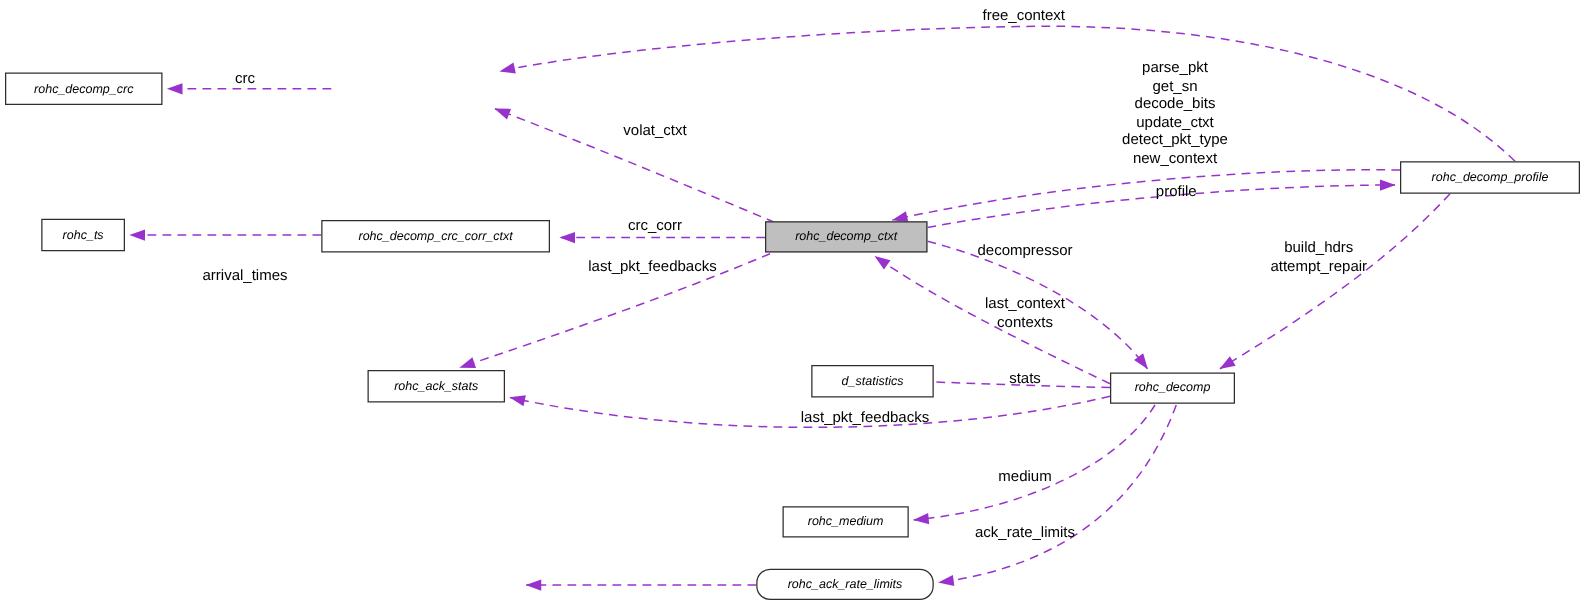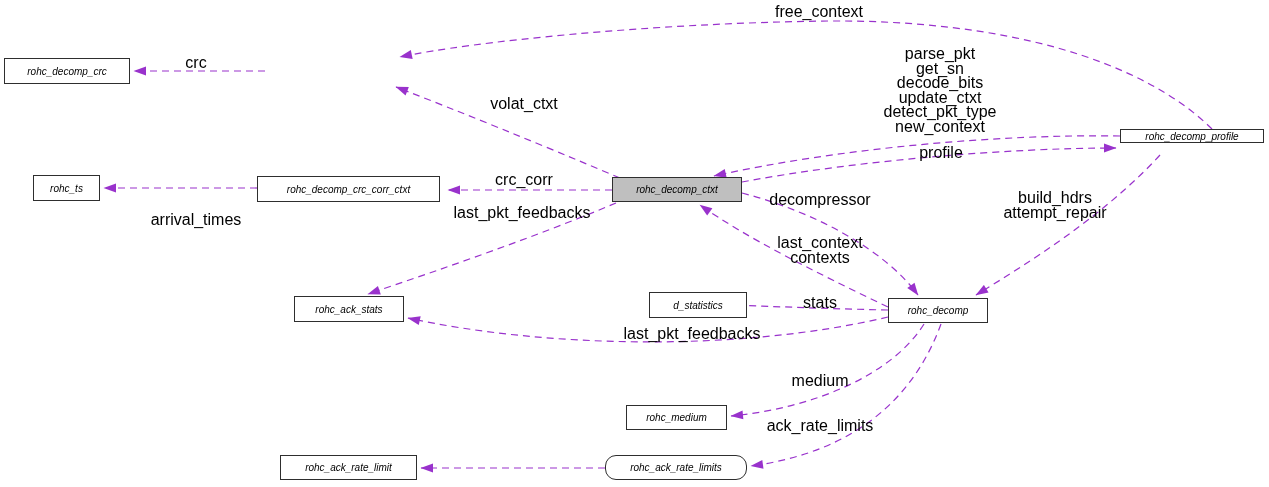--- a/index.html
+++ b/index.html
@@ -19,21 +19,21 @@
   #edges{position:absolute;left:0;top:0;width:1269px;height:487px;}
   .edge{fill:none;stroke:var(--edge-color);stroke-width:1.2;stroke-dasharray:7 5;}
   .ah{fill:var(--edge-color);stroke:none;}
   .node{
     position:absolute;box-sizing:border-box;border:1px solid var(--node-border);
     background:var(--node-fill);display:flex;align-items:center;justify-content:center;
     font-size:10px;white-space:nowrap;cursor:pointer;font-style:italic;
   }
   .node.highlight{background:var(--highlight-node-fill);border-width:1.5px;cursor:default;}
   .elabel{
-    position:absolute;transform:translate(-50%,-50%);font-size:16px;line-height:14.5px;
+    position:absolute;transform:translate(-50%,-50%);font-size:12px;line-height:14.5px;
     text-align:center;white-space:nowrap;pointer-events:none;
   }
   .elabel span{display:block;}
 </style>
 </head>
 <body>
 
 <div id="diagram">
 
   <svg id="edges" viewBox="0 0 1269 487" xmlns="http://www.w3.org/2000/svg">
@@ -57,26 +57,25 @@
     <path class="edge" d="M 888,317 C 740,352 545,348 408,318" marker-end="url(#arrow)"></path>
     <path class="edge" d="M 924,324 C 893,374 815,408 731,416" marker-end="url(#arrow)"></path>
     <path class="edge" d="M 941,324 C 914,398 855,452 751,466" marker-end="url(#arrow)"></path>
     <path class="edge" d="M 605,468 L 421,468" marker-end="url(#arrow)"></path>
   </svg>
 
   <div class="node" style="left:4px;top:58px;width:126px;height:26px;">rohc_decomp_crc</div>
   <div class="node" style="left:33px;top:175px;width:67px;height:26px;">rohc_ts</div>
   <div class="node" style="left:257px;top:176px;width:183px;height:26px;">rohc_decomp_crc_corr_ctxt</div>
   <div class="node highlight" style="left:612px;top:177px;width:130px;height:25px;">rohc_decomp_ctxt</div>
-  <div class="node" style="left:1120px;top:129px;width:144px;height:14px;">rohc_decomp_profile</div>
+  <div class="node" style="left:1120px;top:129px;width:144px;height:26px;">rohc_decomp_profile</div>
   <div class="node" style="left:294px;top:296px;width:110px;height:26px;">rohc_ack_stats</div>
   <div class="node" style="left:630px;top:292px;width:98px;height:26px;margin-left:19px;">d_statistics</div>
   <div class="node" style="left:888px;top:298px;width:100px;height:25px;">rohc_decomp</div>
   <div class="node" style="left:626px;top:405px;width:101px;height:25px;">rohc_medium</div>
-  <div class="node" style="left:280px;top:455px;width:137px;height:25px;">rohc_ack_rate_limit</div>
   <div class="node" style="left:605px;top:455px;width:142px;height:25px;border-radius:11px;">rohc_ack_rate_limits</div>
 
   <div class="elabel" style="left:196px;top:63px;">crc</div>
   <div class="elabel" style="left:819px;top:12px;">free_context</div>
   <div class="elabel" style="left:524px;top:104px;">volat_ctxt</div>
   <div class="elabel" style="left:940px;top:90px;">
     <span>parse_pkt</span>
     <span>get_sn</span>
     <span>decode_bits</span>
     <span>update_ctxt</span>

